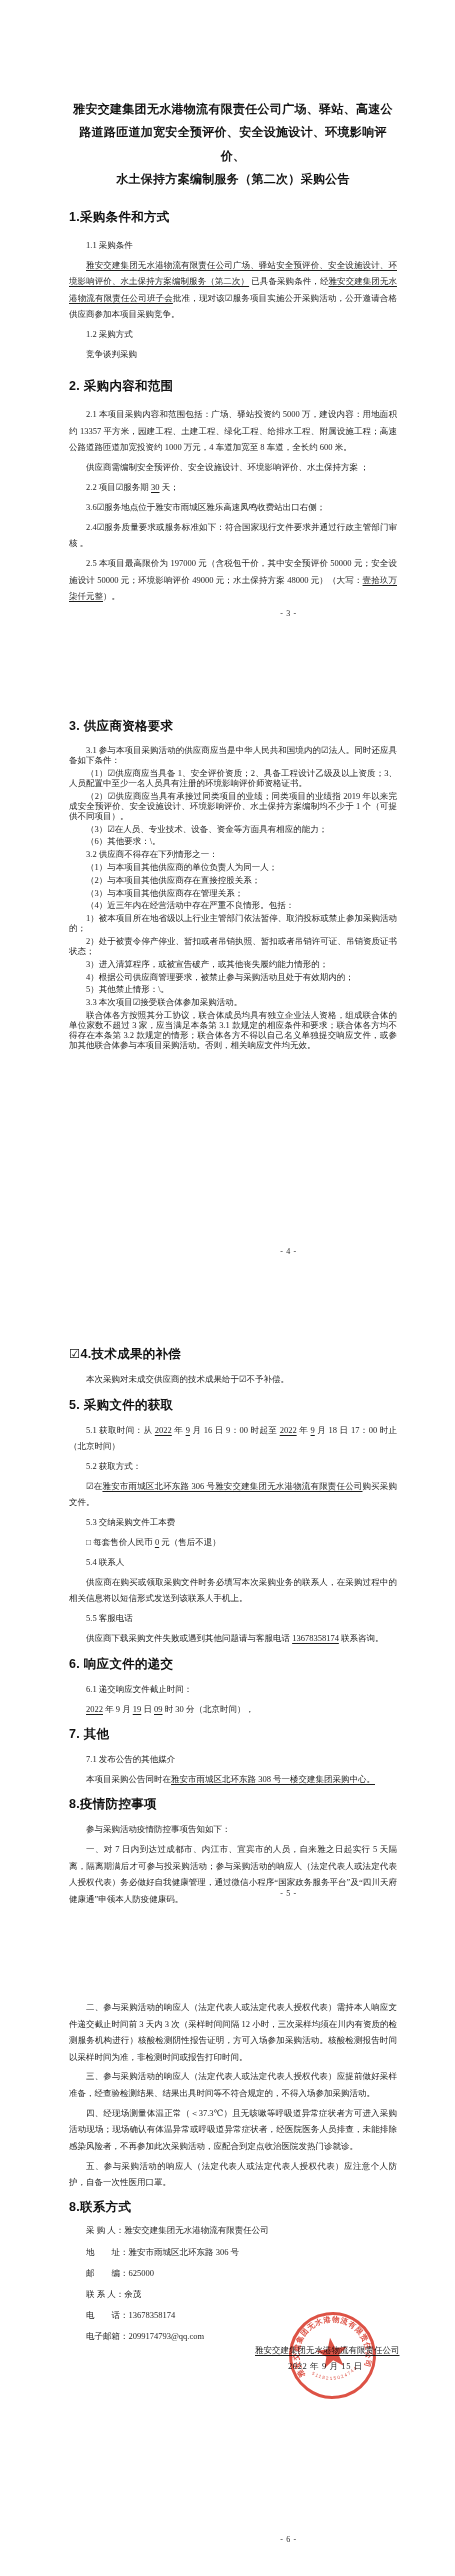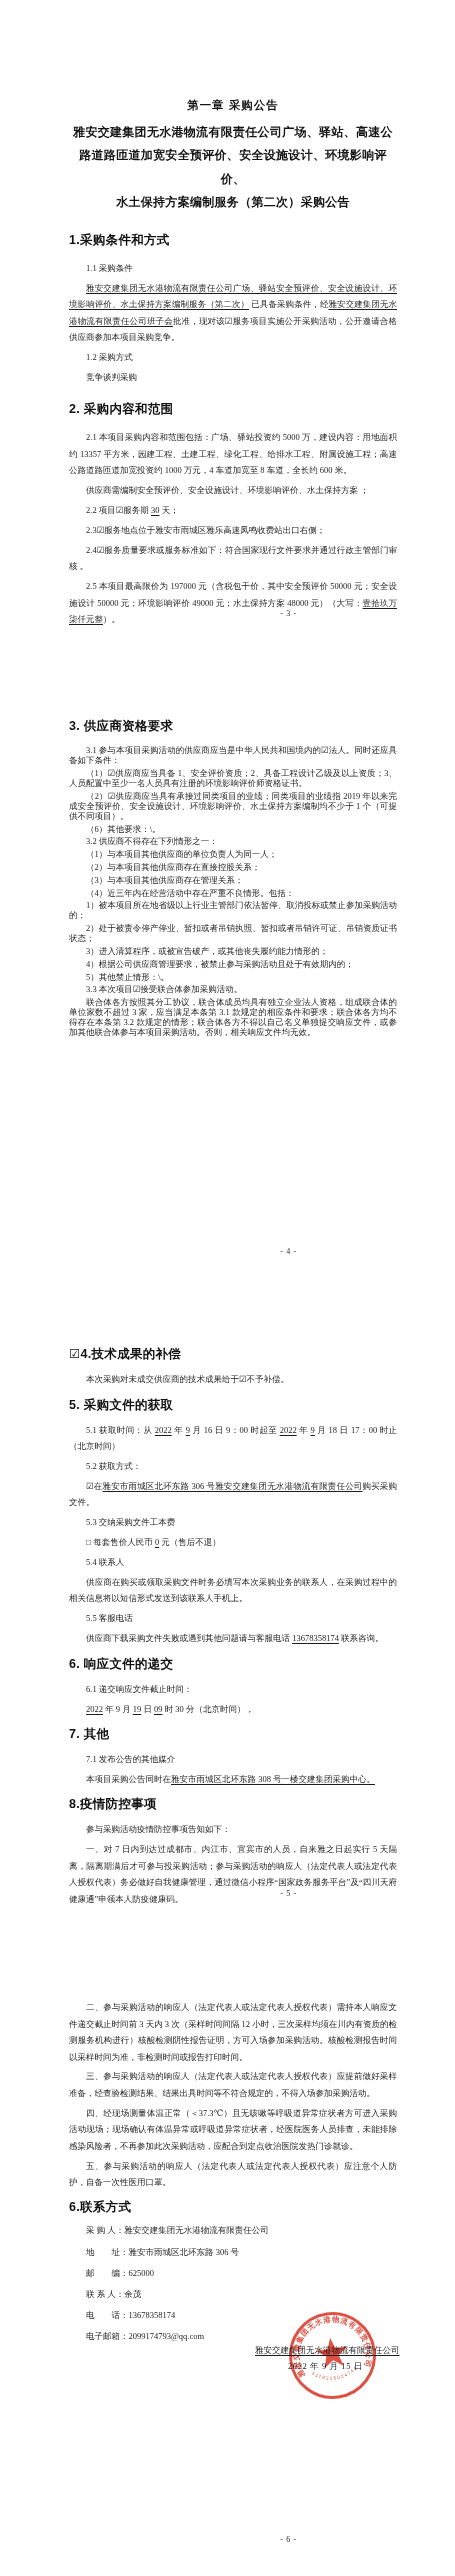--- a/index.html
+++ b/index.html
@@ -77,48 +77,48 @@
     opacity:0.88;mix-blend-mode:multiply;pointer-events:none;
   }
 </style>
 </head>
 <body>
 
 <div class="doc">
 
   <section class="page page-3">
     <div class="content">
-        <div class="chapter">第一章 采购公告</div>
         <div class="doc-title">
           <div>雅安交建集团无水港物流有限责任公司广场、驿站、高速公</div>
           <div>路道路匝道加宽安全预评价、安全设施设计、环境影响评价、</div>
           <div>水土保持方案编制服务（第二次）采购公告</div>
         </div>
         <div class="h1">1.采购条件和方式</div>
         <p class="para"><span>1.1 采购条件</span></p>
         <p class="para"><span class="u">雅安交建集团无水港物流有限责任公司广场、驿站安全预评价、安全设施设计、环境影响评价、水土保持方案编制服务（第二次）</span><span> 已具备采购条件，经</span><span class="u">雅安交建集团无水港物流有限责任公司班子会</span><span>批准，现对该☑服务项目实施公开采购活动，公开邀请合格供应商参加本项目采购竞争。</span></p>
         <p class="para"><span>1.2 采购方式</span></p>
         <p class="para"><span>竞争谈判采购</span></p>
         <div class="h1">2. 采购内容和范围</div>
         <p class="para"><span>2.1 本项目采购内容和范围包括：广场、驿站投资约 5000 万，建设内容：用地面积约 13357 平方米，园建工程、土建工程、绿化工程、给排水工程、附属设施工程；高速公路道路匝道加宽投资约 1000 万元，4 车道加宽至 8 车道，全长约 600 米。</span></p>
         <p class="para"><span>供应商需编制安全预评价、安全设施设计、环境影响评价、水土保持方案 ；</span></p>
         <p class="para"><span>2.2 项目☑服务期 </span><span class="u">30</span><span> 天；</span></p>
-        <p class="para"><span>2.3☑服务地点位于雅安市雨城区雅乐高速凤鸣收费站出口右侧；</span></p>
+        <p class="para"><span>3.6☑服务地点位于雅安市雨城区雅乐高速凤鸣收费站出口右侧；</span></p>
         <p class="para"><span>2.4☑服务质量要求或服务标准如下：符合国家现行文件要求并通过行政主管部门审核 。</span></p>
         <p class="para"><span>2.5 本项目最高限价为 197000 元（含税包干价，其中安全预评价 50000 元；安全设施设计 50000 元；环境影响评价 49000 元；水土保持方案 48000 元）（大写：</span><span class="u">壹拾玖万柒仟元整</span><span>）。</span></p>
       </div>
     <div class="pagenum">- 3 -</div>
   </section>
 
   <section class="page page-4">
     <div class="content">
         <div class="h1">3. 供应商资格要求</div>
         <p class="para"><span>3.1 参与本项目采购活动的供应商应当是中华人民共和国境内的☑法人。同时还应具备如下条件：</span></p>
         <p class="para"><span>（1）☑供应商应当具备 1、安全评价资质；2、具备工程设计乙级及以上资质；3、人员配置中至少一名人员具有注册的环境影响评价师资格证书。</span></p>
         <p class="para"><span>（2）☑供应商应当具有承接过同类项目的业绩；同类项目的业绩指 2019 年以来完成安全预评价、安全设施设计、环境影响评价、水土保持方案编制均不少于 1 个（可提供不同项目）。</span></p>
+        <p class="para"><span>（3）☑在人员、专业技术、设备、资金等方面具有相应的能力；</span></p>
         <p class="para"><span>（6）其他要求：\。</span></p>
         <p class="para"><span>3.2 供应商不得存在下列情形之一：</span></p>
         <p class="para"><span>（1）与本项目其他供应商的单位负责人为同一人；</span></p>
         <p class="para"><span>（2）与本项目其他供应商存在直接控股关系；</span></p>
         <p class="para"><span>（3）与本项目其他供应商存在管理关系；</span></p>
         <p class="para"><span>（4）近三年内在经营活动中存在严重不良情形。包括：</span></p>
         <p class="para"><span>1）被本项目所在地省级以上行业主管部门依法暂停、取消投标或禁止参加采购活动的；</span></p>
         <p class="para"><span>2）处于被责令停产停业、暂扣或者吊销执照、暂扣或者吊销许可证、吊销资质证书状态；</span></p>
         <p class="para"><span>3）进入清算程序，或被宣告破产，或其他丧失履约能力情形的；</span></p>
         <p class="para"><span>4）根据公司供应商管理要求，被禁止参与采购活动且处于有效期内的；</span></p>
@@ -155,21 +155,21 @@
       </div>
     <div class="pagenum">- 5 -</div>
   </section>
 
   <section class="page page-6">
     <div class="content">
         <p class="para"><span>二、参与采购活动的响应人（法定代表人或法定代表人授权代表）需持本人响应文件递交截止时间前 3 天内 3 次（采样时间间隔 12 小时，三次采样均须在川内有资质的检测服务机构进行）核酸检测阴性报告证明，方可入场参加采购活动。核酸检测报告时间以采样时间为准，非检测时间或报告打印时间。</span></p>
         <p class="para"><span>三、参与采购活动的响应人（法定代表人或法定代表人授权代表）应提前做好采样准备，经查验检测结果、结果出具时间等不符合规定的，不得入场参加采购活动。</span></p>
         <p class="para"><span>四、经现场测量体温正常（＜37.3℃）且无咳嗽等呼吸道异常症状者方可进入采购活动现场；现场确认有体温异常或呼吸道异常症状者，经医院医务人员排查，未能排除感染风险者，不再参加此次采购活动，应配合到定点收治医院发热门诊就诊。</span></p>
         <p class="para"><span>五、参与采购活动的响应人（法定代表人或法定代表人授权代表）应注意个人防护，自备一次性医用口罩。</span></p>
-        <div class="h1">6.联系方式</div>
+        <div class="h1">8.联系方式</div>
         <p class="para contact"><span>采 购 人：雅安交建集团无水港物流有限责任公司</span></p>
         <p class="para contact"><span>地　　址：雅安市雨城区北环东路 306 号</span></p>
         <p class="para contact"><span>邮　　编：625000</span></p>
         <p class="para contact"><span>联 系 人：余茂</span></p>
         <p class="para contact"><span>电　　话：13678358174</span></p>
         <p class="para contact"><span>电子邮箱：2099174793@qq.com</span></p>
       </div>
 
     <div class="sig-company">雅安交建集团无水港物流有限责任公司</div>
     <div class="sig-date">2022 年 9 月 15 日</div>

